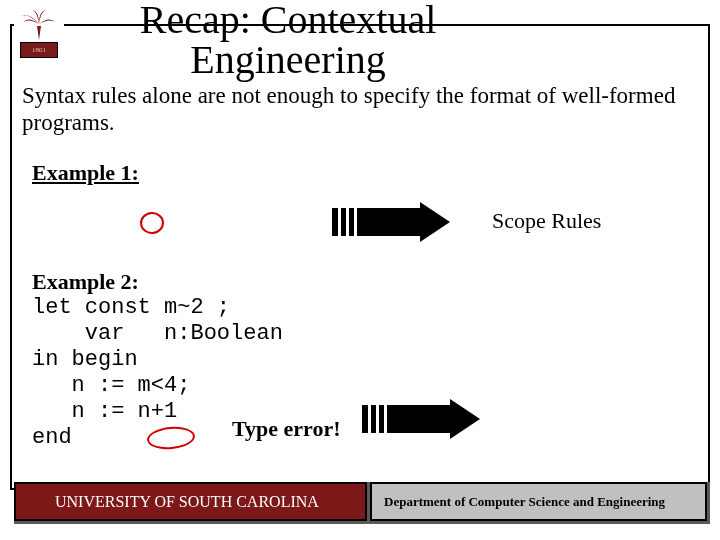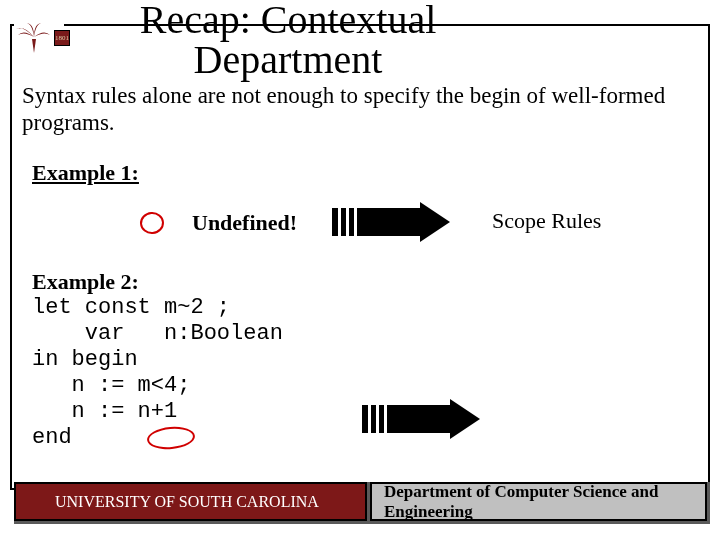--- a/index.html
+++ b/index.html
@@ -22,21 +22,21 @@
   }
   .logo {
     position: absolute;
     left: 14px;
     top: 8px;
     width: 50px;
     height: 58px;
     background: #fff;
     z-index: 5;
     display: flex;
-    flex-direction: row;
+    flex-direction: column;
     align-items: center;
   }
   .palm {
     width: 40px; height: 32px; position: relative;
   }
   .palm svg { width: 40px; height: 32px; }
   .plaque {
     width: 38px; height: 16px;
     background: #7a1a1a;
     margin-top: 2px;
@@ -196,21 +196,21 @@
     height: 42px;
     background: #000;
     border-right: 3px solid #5a5a5a;
     border-bottom: 3px solid #5a5a5a;
   }
   .footer-right-inner {
     position: absolute;
     left: 2px; top: 2px; right: 2px; bottom: 2px;
     background: #c0c0c0;
     color: #000;
-    font-size: 17px;
+    font-size: 13px;
     font-weight: bold;
     display: flex;
     align-items: center;
     padding-left: 12px;
   }
 </style>
 </head>
 <body>
 
 <div class="frame"></div>
@@ -220,48 +220,48 @@
     <svg viewBox="0 0 40 32">
       <path d="M20 32 L18 18 L22 18 Z" fill="#7a1a1a"></path>
       <path d="M20 16 Q10 8 4 14 Q10 10 20 16 Q8 4 2 8 Q10 4 20 16 Q18 2 12 2 Q20 2 20 16 Q22 2 28 2 Q20 2 20 16 Q30 4 38 8 Q30 4 20 16 Q30 10 36 14 Q30 8 20 16" fill="#7a1a1a"></path>
     </svg>
   </div>
   <div class="plaque">1801</div>
 </div>
 
 <div class="title">
   <span>Recap:  Contextual</span><br>
-  <span>Department</span>
-</div>
-
-<div class="intro">Syntax rules alone are not enough to specify the begin of well-formed programs.</div>
+  <span>Engineering</span>
+</div>
+
+<div class="intro">Syntax rules alone are not enough to specify the format of well-formed programs.</div>
 
 <div class="example1">
   <div class="exlabel">Example 1:</div>
   <div class="circle1"></div>
-  <div class="undef">Undefined!</div>
   <div class="arrow1">
     <div class="arrowbody"></div>
     <div class="stripe" style="left:6px"></div>
     <div class="stripe" style="left:14px"></div>
     <div class="stripe" style="left:22px"></div>
     <div class="arrowhead"></div>
   </div>
   <div class="scope">Scope Rules</div>
 </div>
 
 <div class="example2">
   <div class="exlabel">Example 2:</div>
   <div class="code">let const m~2 ;
     var   n:Boolean
 in begin
    n := m&lt;4;
    n := n+1
 end</div>
   <div class="circle2"></div>
+  <div class="typeerr">Type error!</div>
   <div class="arrow2">
     <div class="arrowbody"></div>
     <div class="stripe" style="left:6px"></div>
     <div class="stripe" style="left:14px"></div>
     <div class="stripe" style="left:22px"></div>
     <div class="arrowhead"></div>
   </div>
 </div>
 
 <div class="footer-left">

